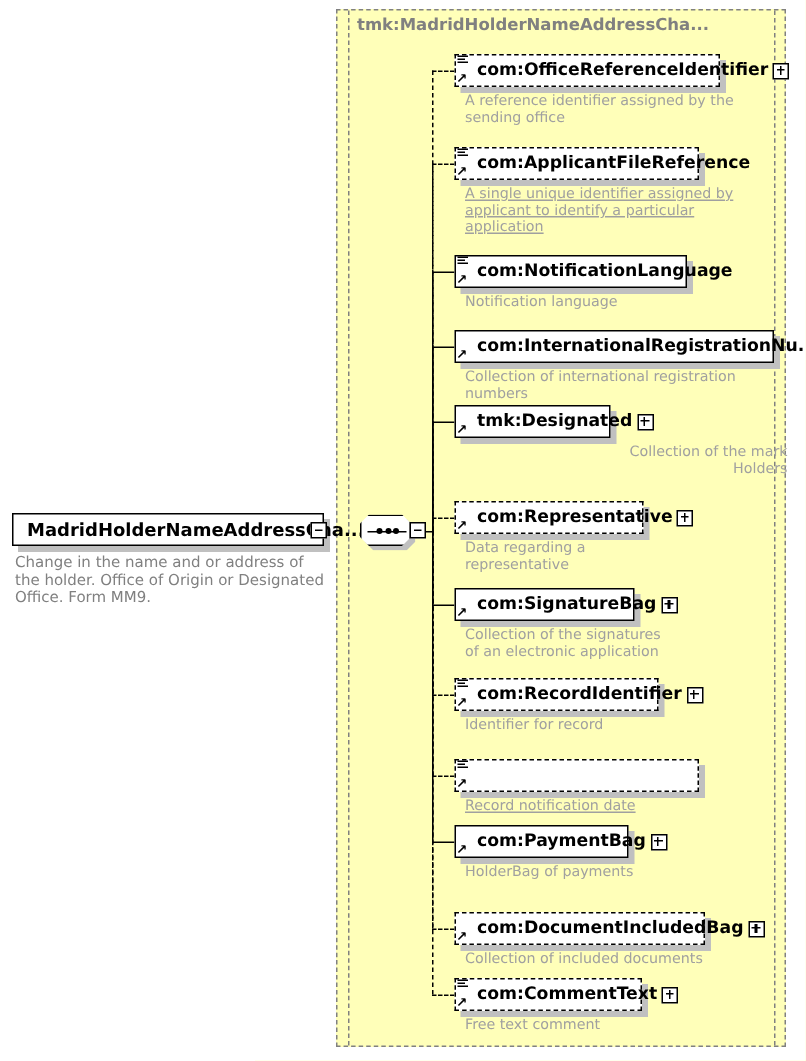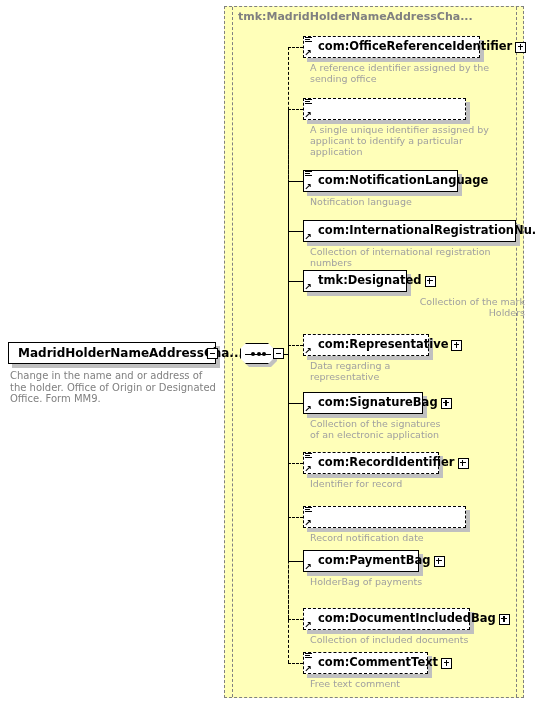--- a/index.html
+++ b/index.html
@@ -331,23 +331,24 @@
       <div class="node-shadow" style="width: 163px;"></div>
       <div class="node-box dashed" style="width: 163px;">
         <div class="node-icons">
           <span class="icon-seq">
             <i></i>
             <i></i>
             <i></i>
           </span>
           <span class="icon-arrow">↗</span>
         </div>
-      </div>
-    </div>
-    <div class="child-desc" style="left: 310px; top: 124px; width: 215px;">A single unique identifier assigned by
+        <span class="node-label">com:ApplicantFileReference</span>
+      </div>
+    </div>
+    <div class="child-desc" style="left: 310px; top: 124px; width: 215px; text-decoration: underline;">A single unique identifier assigned by
 applicant to identify a particular
 application</div>
     <div class="child-node" style="left: 303px; top: 170px;">
       <div class="node-shadow" style="width: 155px;"></div>
       <div class="node-box solid" style="width: 155px;">
         <div class="node-icons">
           <span class="icon-seq">
             <i></i>
             <i></i>
             <i></i>
@@ -434,21 +435,21 @@
         <div class="node-icons">
           <span class="icon-seq">
             <i></i>
             <i></i>
             <i></i>
           </span>
           <span class="icon-arrow">↗</span>
         </div>
       </div>
     </div>
-    <div class="child-desc" style="left: 310px; top: 532px; width: 215px;">Record notification date</div>
+    <div class="child-desc" style="left: 310px; top: 532px; width: 215px; text-decoration: underline;">Record notification date</div>
     <div class="child-node" style="left: 303px; top: 550px;">
       <div class="node-shadow" style="width: 116px;"></div>
       <div class="node-box solid" style="width: 116px;">
         <div class="node-icons">
           <span class="icon-arrow">↗</span>
         </div>
         <span class="node-label">com:PaymentBag</span>
         <span class="node-exp-wrap">
           <span class="expander plus"></span>
         </span>

